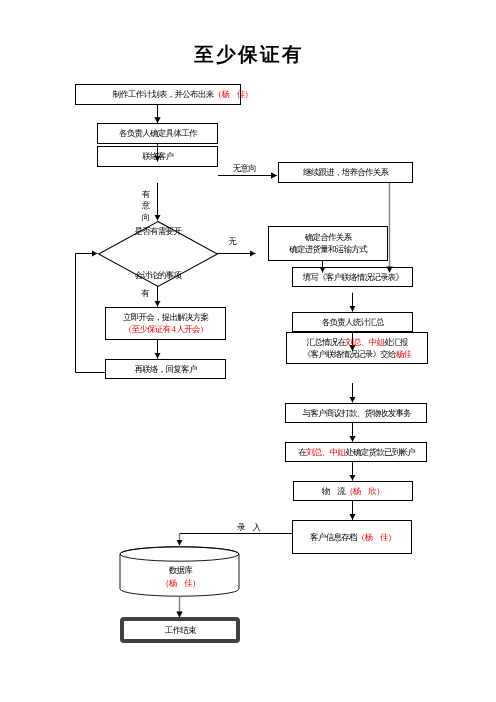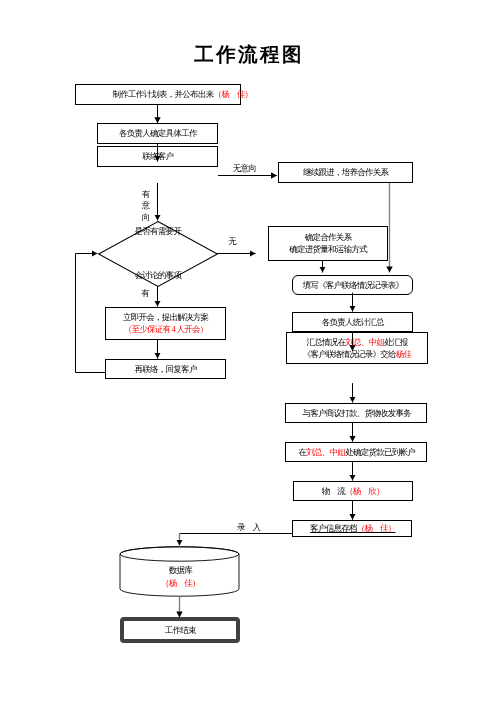--- a/index.html
+++ b/index.html
@@ -72,21 +72,21 @@
   </g>
   <g stroke="#808080" stroke-width="1.4" fill="none">
 
     <line x1="389.5" y1="183" x2="389.5" y2="272.4" marker-end="url(#ah)"></line>
 
     <line x1="179.5" y1="533.5" x2="179.5" y2="545.5" marker-end="url(#ah)"></line>
 
     <line x1="179.5" y1="597" x2="179.5" y2="617.4" marker-end="url(#ah)"></line>
   </g>
 </svg>
-  <div id="title" style="left:194.3px;top:44.7px;">工作流程图</div>
+  <div id="title" style="left:194.3px;top:44.7px;">至少保证有</div>
 
   <div class="node rect" style="left:75px;top:84px;width:166px;height:21px;padding-left:48px;">
     <div><span>制作工作计划表，并公布出来</span><span class="red">（杨　佳）</span></div>
   </div>
 
   <div class="node rect" style="left:97px;top:123px;width:121px;height:20.5px;">
     <div>各负责人确定具体工作</div>
   </div>
 
   <div class="node rect" style="left:97px;top:146px;width:121px;height:21.4px;">
@@ -112,21 +112,21 @@
 
   <div class="node rect" style="left:105px;top:359px;width:120.5px;height:19.5px;">
     <div>再联络，回复客户</div>
   </div>
 
   <div class="node rect" style="left:255.5px;top:226.3px;width:120.5px;height:34.4px;margin-left:12px;">
     <div>确定合作关系</div>
     <div>确定进货量和运输方式</div>
   </div>
 
-  <div class="node rect" style="left:292.4px;top:275px;width:120.2px;height:20px;border-radius:6px;">
+  <div class="node rect" style="left:292.4px;top:267px;width:120.2px;height:20px;">
     <div>填写《客户联络情况记录表》</div>
   </div>
 
   <div class="node rect" style="left:292.3px;top:312px;width:120.3px;height:19.6px;">
     <div>各负责人统计汇总</div>
   </div>
 
   <div class="node rect" style="left:285.7px;top:332px;width:142px;height:32.2px;">
     <div><span>汇总情况在</span><span class="red">刘总、中姐</span><span>处汇报</span></div>
     <div><span>《客户联络情况记录》交给</span><span class="red">杨佳</span></div>
@@ -137,21 +137,21 @@
   </div>
 
   <div class="node rect" style="left:285.3px;top:442.3px;width:142.2px;height:19.5px;">
     <div><span>在</span><span class="red">刘总、中姐</span><span>处确定货款已到帐户</span></div>
   </div>
 
   <div class="node rect" style="left:292.5px;top:481px;width:120px;height:19.8px;">
     <div><span>物　流</span><span class="red">（杨　欣）</span></div>
   </div>
 
-  <div class="node rect" style="left:292.4px;top:520.2px;width:120.1px;height:17px;text-decoration:underline;">
+  <div class="node rect" style="left:292.4px;top:520.2px;width:120.1px;height:34px;">
     <div><span>客户信息存档</span><span class="red">（杨　佳）</span></div>
   </div>
 
   <svg style="position:absolute;left:118.5px;top:546px;" width="123" height="52" viewBox="0 0 123 52">
     <path d="M1,8 a59.5,7.2 0 0 1 119,0 L120,43 a59.5,7.2 0 0 1 -119,0 z" fill="none" stroke="#000000" stroke-width="0.9"></path>
     <ellipse cx="60.5" cy="8" rx="59.5" ry="7.2" fill="none" stroke="#000000" stroke-width="0.9"></ellipse>
   </svg>
   <div class="cyl-text" style="left:118.5px;top:555px;width:123px;height:44px;">
     <div>数据库</div>
     <div class="red">（杨　佳）</div>

